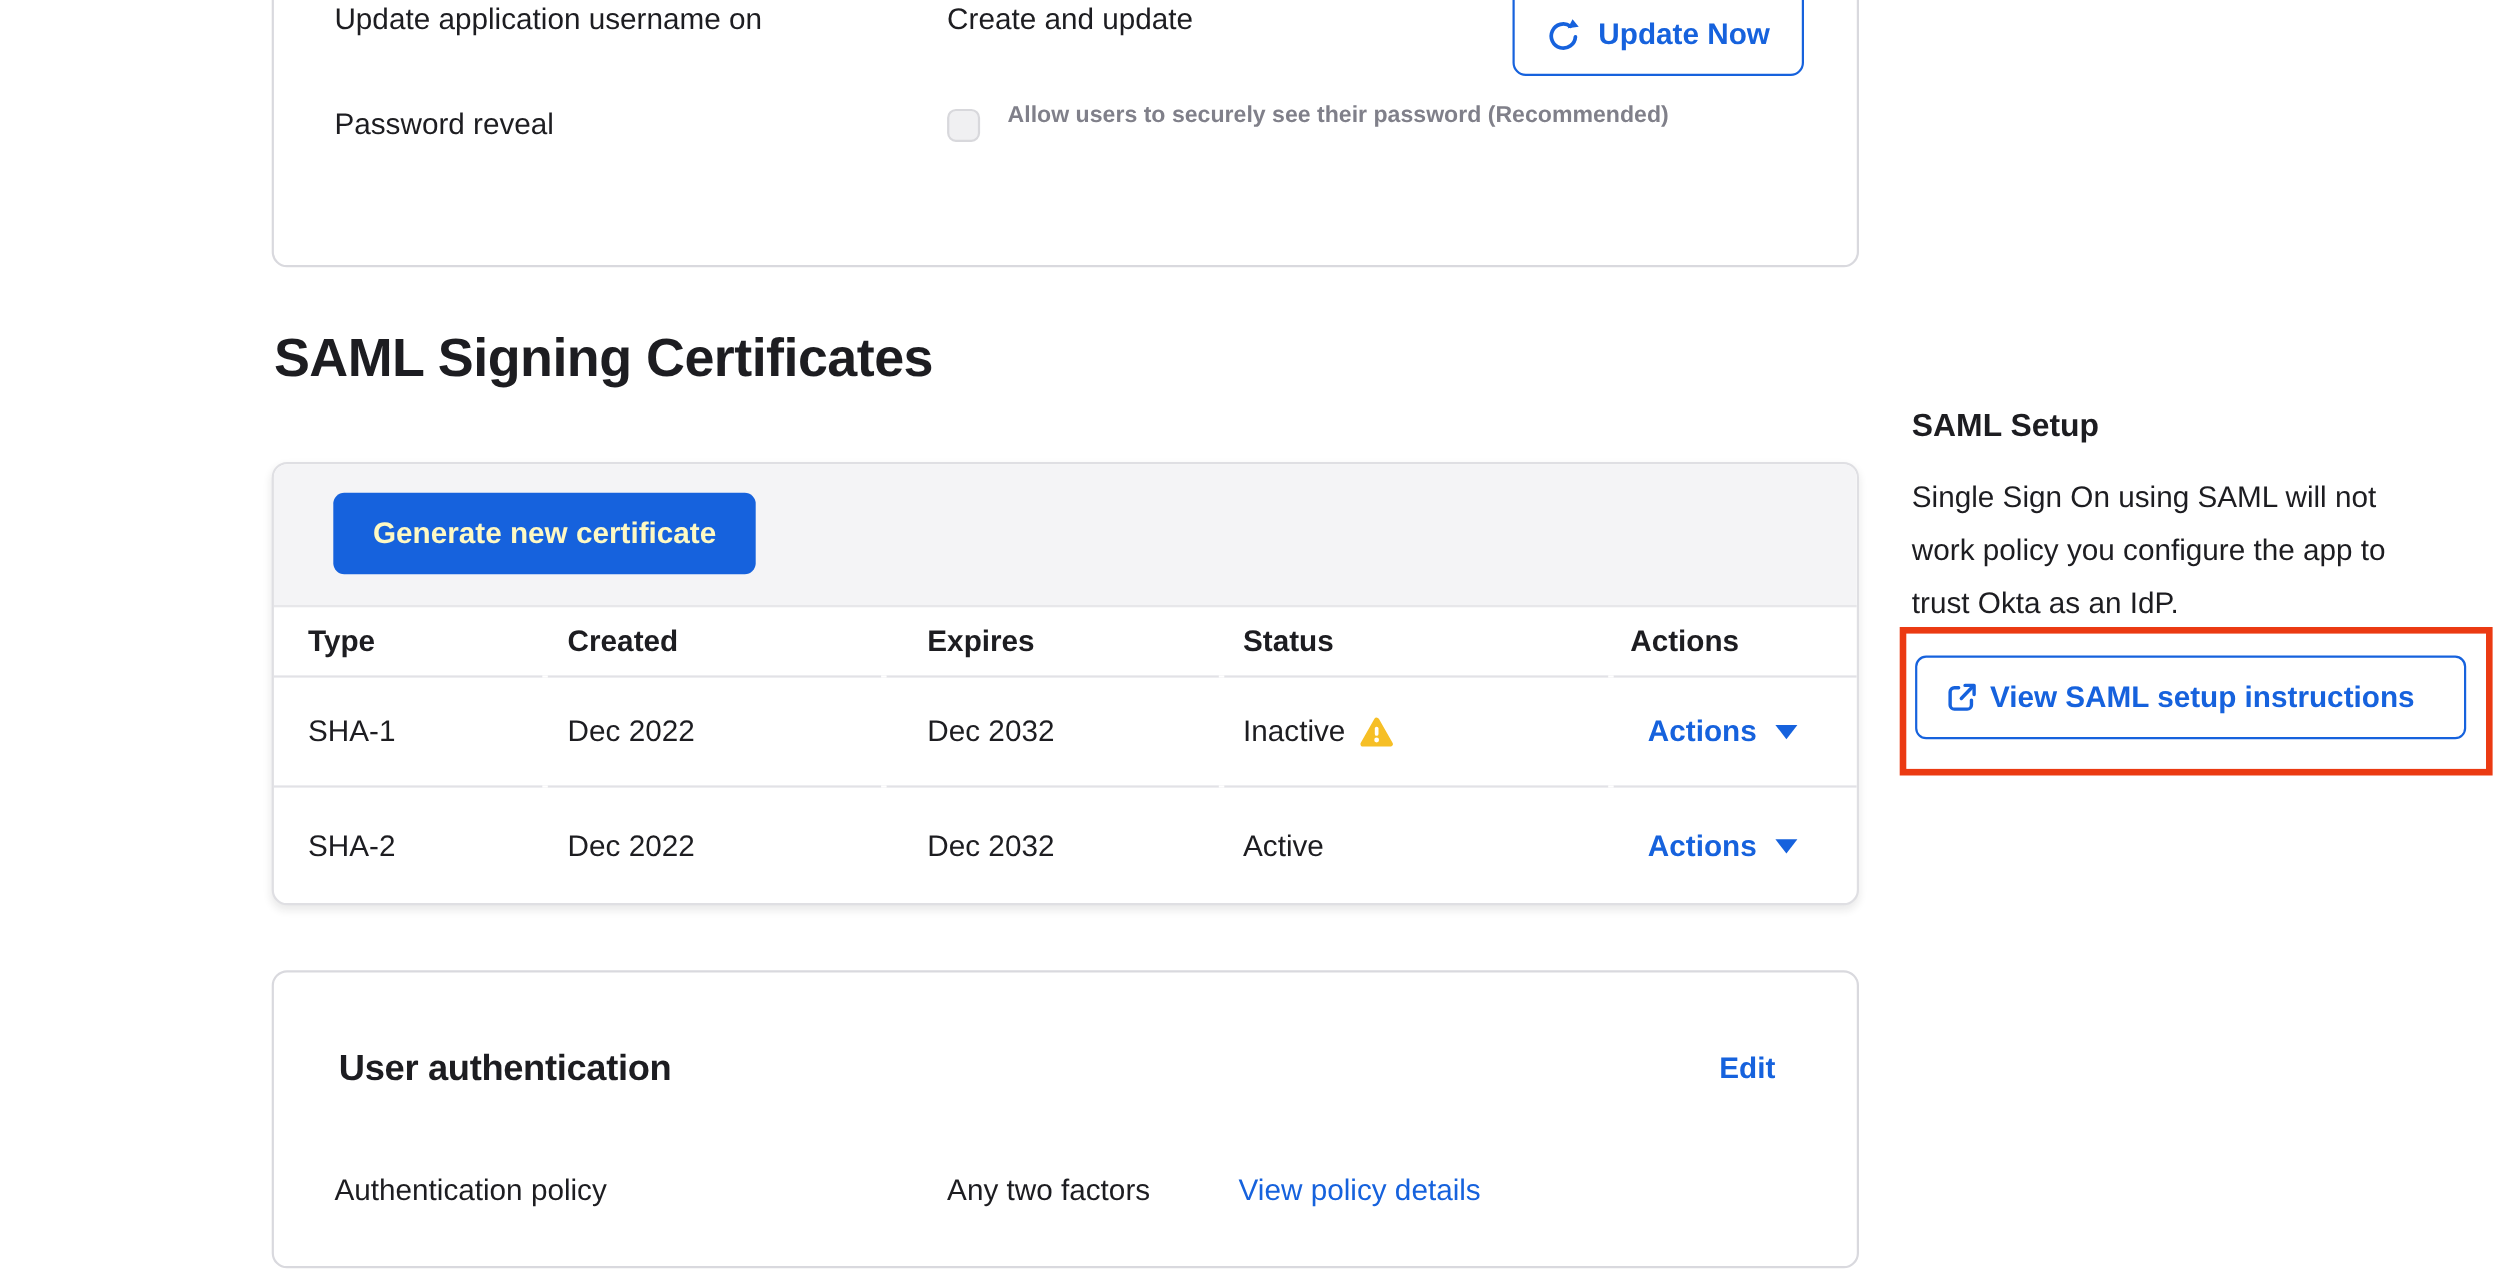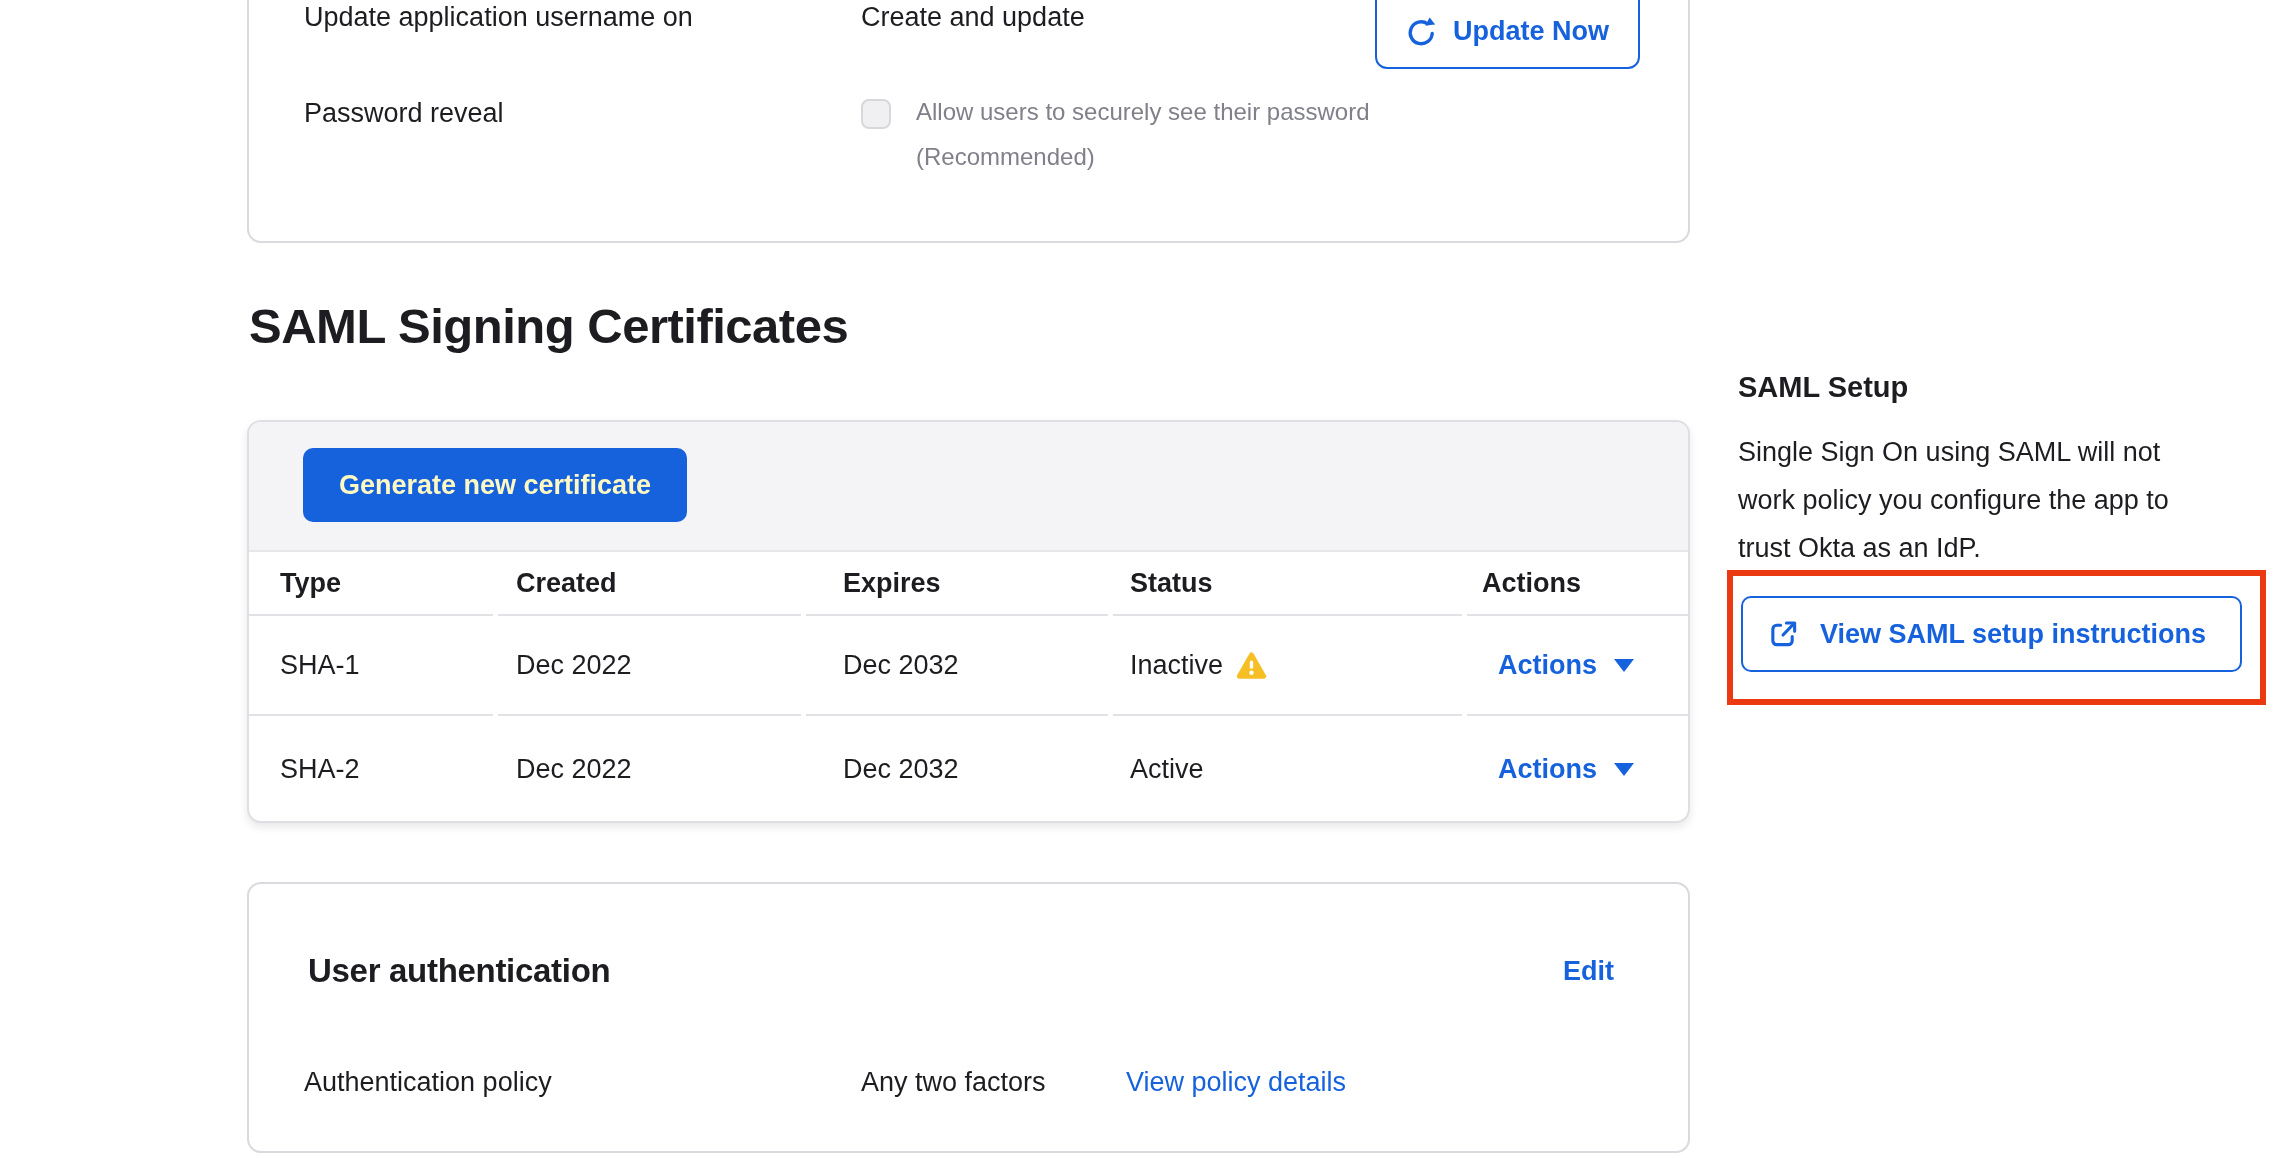--- a/index.html
+++ b/index.html
@@ -24,21 +24,21 @@
     box-sizing:border-box;display:flex;align-items:center;gap:16px;
     padding:46px 0 0 28px;cursor:pointer;
   }
   #update-now-btn span{font-size:27px;font-weight:700;color:#1662dd;}
   #top-panel .row2-label{left:55px;top:136px;}
   .checkbox{
     left:612px;top:139px;width:30px;height:30px;box-sizing:border-box;
     background:#f0f0f2;border:2px solid #d8d8dc;border-radius:8px;cursor:pointer;
   }
   #top-panel .checkbox-label{
-    left:667px;top:129px;width:630px;font-size:24px;line-height:45px;color:#80808a;
+    left:667px;top:129px;width:630px;font-size:21px;line-height:32px;color:#80808a;font-weight:bold;
   }
 
   
   #page-title{
     left:249px;top:296px;font-size:49px;line-height:60px;font-weight:700;
     letter-spacing:-0.5px;color:#1d1d21;margin:0;
   }
 
   
   #cert-panel{
@@ -96,21 +96,21 @@
     position:absolute;left:1738px;top:428px;width:472px;margin:0;
     font-size:27px;line-height:48px;color:#1d1d21;
   }
   #annotation-box{
     position:absolute;left:1727px;top:570px;width:539px;height:135px;
     border:6px solid #eb3a12;box-sizing:border-box;pointer-events:none;
   }
   #view-saml-btn{
     position:absolute;left:1741px;top:596px;width:501px;height:76px;
     background:#fff;border:2.5px solid #1662dd;border-radius:10px;box-sizing:border-box;
-    display:flex;align-items:center;gap:21px;padding-left:25px;cursor:pointer;
+    display:flex;align-items:center;gap:10px;padding-left:25px;cursor:pointer;
   }
   #view-saml-btn span{font-size:27px;font-weight:700;color:#1662dd;}
   .icon-svg{flex:0 0 auto;}
 </style>
 </head>
 <body>
 
 <div class="canvas">
 
   <section class="panel" id="top-panel">

